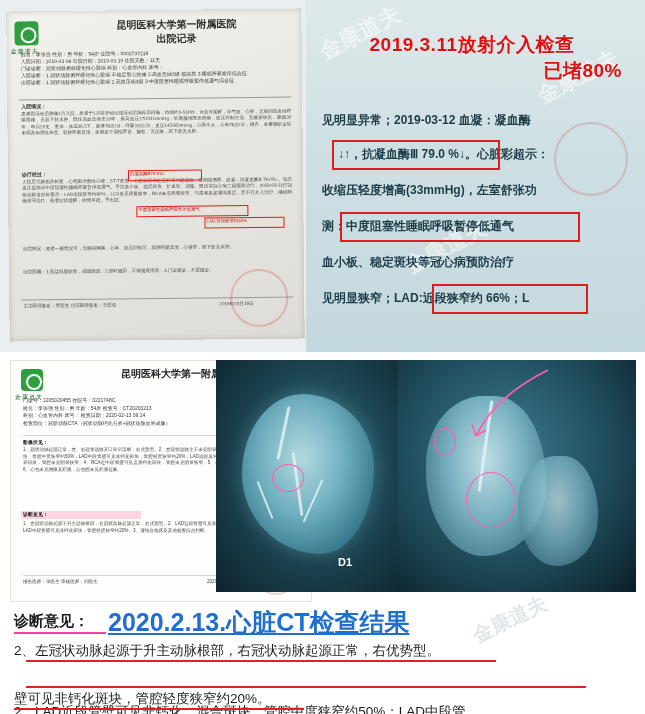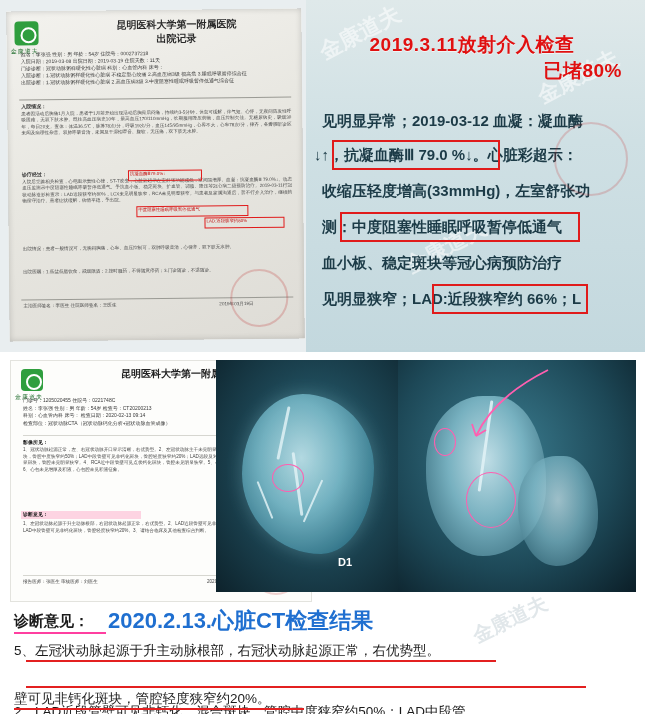--- a/index.html
+++ b/index.html
@@ -71,21 +71,21 @@
   #lab-photo .headline{
     position:absolute;left:16px;top:32px;width:300px;text-align:center;
     color:#e01010;font-weight:bold;font-size:19px;letter-spacing:.5px;
     text-shadow:0 1px 0 rgba(255,255,255,.6);
   }
   #lab-photo .headline2{
     position:absolute;left:16px;top:58px;width:300px;text-align:right;
     color:#e01010;font-weight:bold;font-size:19px;letter-spacing:.5px;
   }
   #lab-photo .ltext{
-    position:absolute;color:#1c3b47;font-size:15px;font-weight:bold;white-space:nowrap;
+    position:absolute;color:#1c3b47;font-size:12px;font-weight:bold;white-space:nowrap;
   }
   #lab-photo .wm{
     position:absolute;color:rgba(255,255,255,.55);font-size:22px;transform:rotate(-28deg);
     font-weight:bold;
   }
   .emboss{
     position:absolute;border:2px solid rgba(200,30,30,.35);border-radius:50%;opacity:.55;
   }
 
   
@@ -152,21 +152,21 @@
 
   
   #conclusion{position:absolute;left:0;top:250px;width:645px;height:112px;background:#fff;}
   #conclusion .diag-label{
     position:absolute;left:14px;top:10px;font-size:15px;color:#1b1b1b;font-weight:bold;white-space:nowrap;
   }
   #conclusion .diag-underline{
     position:absolute;left:14px;top:30px;width:92px;height:2px;background:#ff3fa0;
   }
   #conclusion .big-blue{
-    position:absolute;left:108px;top:4px;font-size:22px;color:#1f6fd0;font-weight:bold;white-space:nowrap;
+    position:absolute;left:108px;top:4px;font-size:25px;color:#1f6fd0;font-weight:bold;white-space:nowrap;text-decoration:underline;
   }
   #conclusion .line{
     position:absolute;font-size:13.5px;color:#1b1b1b;white-space:nowrap;
   }
   #conclusion .red-ul{position:absolute;height:2px;background:#e32020;}
   #conclusion .wm{
     position:absolute;color:rgba(170,185,195,.35);font-size:20px;font-weight:bold;transform:rotate(-26deg);
   }
 </style>
 </head>
@@ -217,21 +217,21 @@
 
   <div id="lab-photo">
     <div class="wm" style="left:10px;top:18px;">金康道夫</div>
     <div class="wm" style="left:228px;top:62px;">金康道夫</div>
     <div class="wm" style="left:96px;top:232px;">金康道夫</div>
 
     <div class="headline">2019.3.11放射介入检查</div>
     <div class="headline2">已堵80%</div>
 
     <div class="ltext" style="left:16px;top:112px;">见明显异常；2019-03-12 血凝：凝血酶</div>
-    <div class="ltext" style="left:8px;top:146px;">↓↑，抗凝血酶Ⅲ 79.0 %↓。心脏彩超示：</div>
+    <div class="ltext" style="left:32px;top:146px;">↓↑，抗凝血酶Ⅲ 79.0 %↓。心脏彩超示：</div>
     <div class="ltext" style="left:16px;top:182px;">收缩压轻度增高(33mmHg)，左室舒张功</div>
     <div class="ltext" style="left:16px;top:254px;">血小板、稳定斑块等冠心病预防治疗</div>
     <div class="ltext" style="left:16px;top:218px;">测：中度阻塞性睡眠呼吸暂停低通气</div>
     <div class="ltext" style="left:16px;top:290px;">见明显狭窄；LAD:近段狭窄约 66%；L</div>
 
     <div class="redbox" style="left:26px;top:140px;width:164px;height:26px;border-width:2px;"></div>
     <div class="redbox" style="left:34px;top:212px;width:236px;height:26px;border-width:2px;"></div>
     <div class="redbox" style="left:126px;top:284px;width:152px;height:26px;border-width:2px;"></div>
 
     <div class="emboss" style="left:248px;top:122px;width:70px;height:70px;"></div>
@@ -293,21 +293,21 @@
     <div class="pink-circle" style="left:68px;top:112px;width:48px;height:54px;"></div>
   </div>
 
   <div id="conclusion">
     <div class="wm" style="left:470px;top:4px;">金康道夫</div>
 
     <div class="diag-label">诊断意见：</div>
     <div class="diag-underline"></div>
     <div class="big-blue">2020.2.13.心脏CT检查结果</div>
 
-    <div class="line" style="left:14px;top:40px;">5、左冠状动脉起源于升主动脉根部，右冠状动脉起源正常，右优势型。</div>
+    <div class="line" style="left:14px;top:40px;">2、左冠状动脉起源于升主动脉根部，右冠状动脉起源正常，右优势型。</div>
     <div class="red-ul" style="left:26px;top:58px;width:470px;"></div>
 
     <div class="line" style="left:14px;top:66px;margin-top:35px;">2、LAD近段管壁可见非钙化、混合斑块，管腔中度狭窄约50%；LAD中段管</div>
     <div class="red-ul" style="left:26px;top:84px;width:560px;"></div>
 
     <div class="line" style="left:14px;top:88px;">壁可见非钙化斑块，管腔轻度狭窄约20%。</div>
     <div class="red-ul" style="left:14px;top:106px;width:290px;"></div>
   </div>
 </div>
 

